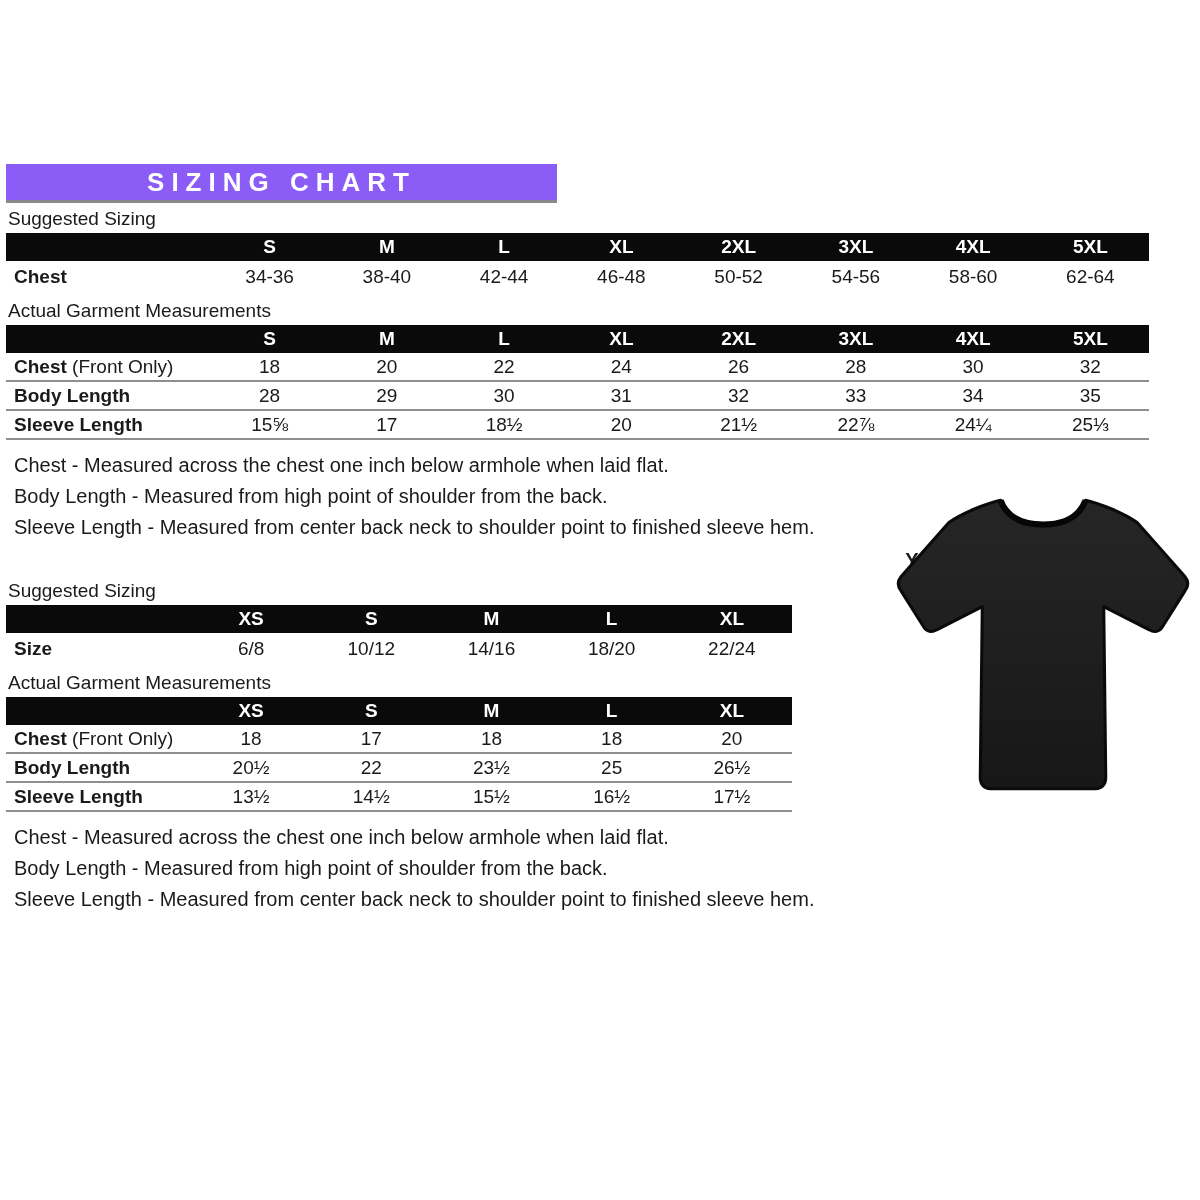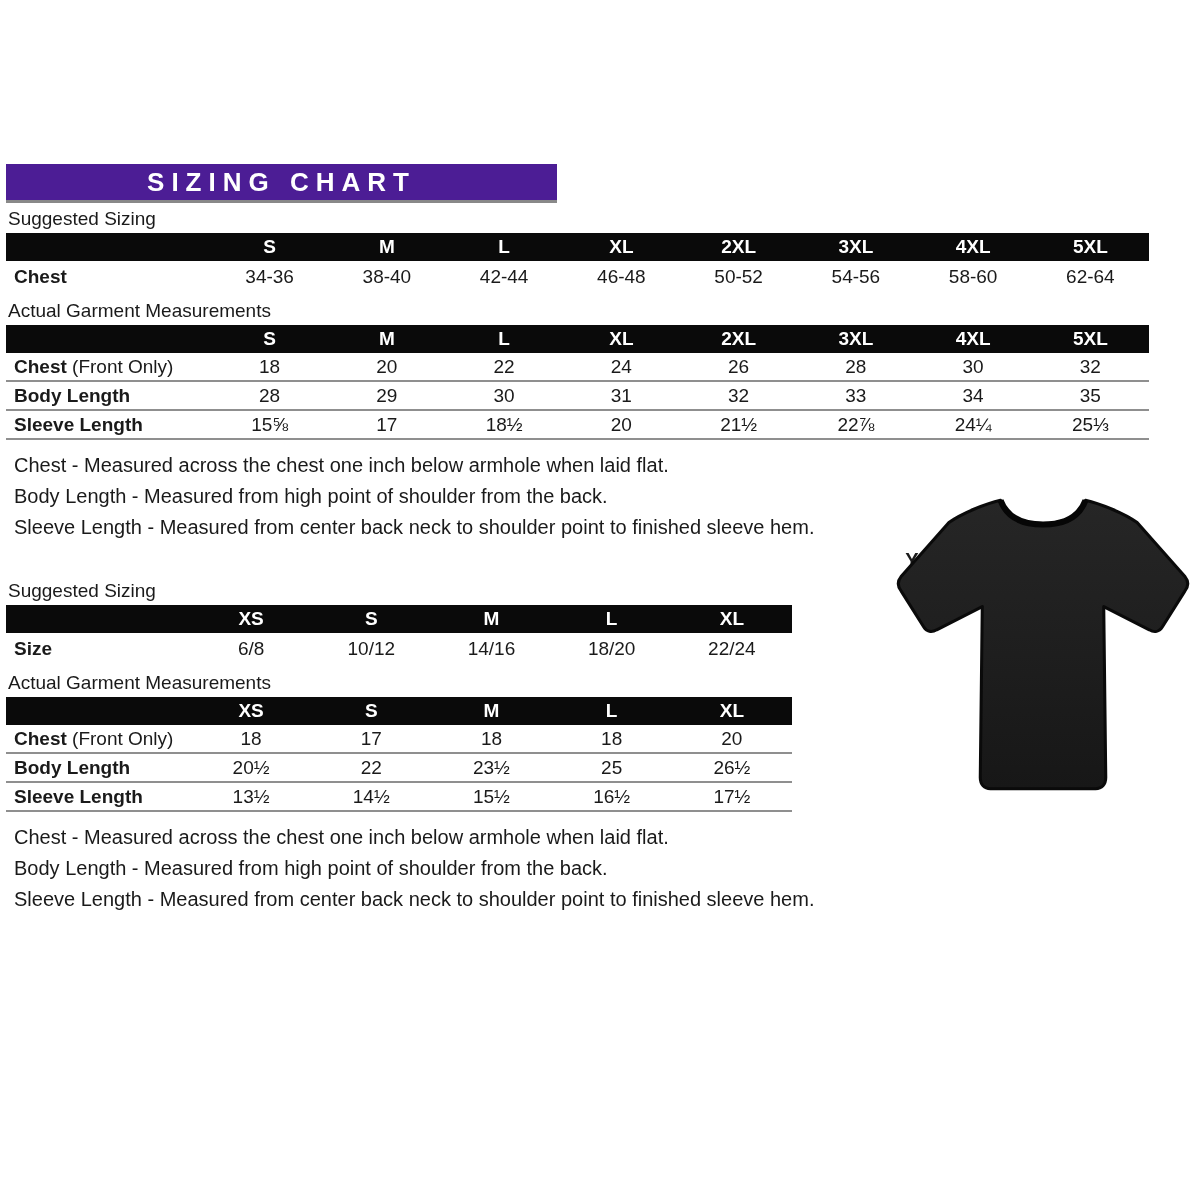--- a/index.html
+++ b/index.html
@@ -13,21 +13,21 @@
   }
   .content { position:absolute; left:6px; top:164px; width:1150px; }
 
   
   .top-row { display:flex; align-items:flex-start; }
   .page-title {
     font-size:30px; font-weight:400; letter-spacing:0.5px;
     margin:0; width:341px; white-space:nowrap;
   }
   .banner {
-    width:551px; height:36px; background:#4c1d95;
+    width:551px; height:36px; background:#8b5cf6;
     display:flex; align-items:center; justify-content:center;
     box-shadow:0 3px 0 rgba(40,40,40,0.55);
   }
   .banner span {
     color:#ffffff; font-weight:700; font-size:26px; letter-spacing:7px;
   }
 
   .section-label { font-size:19px; margin:8px 0 3px 2px; }
   .mt-gap { }
 

